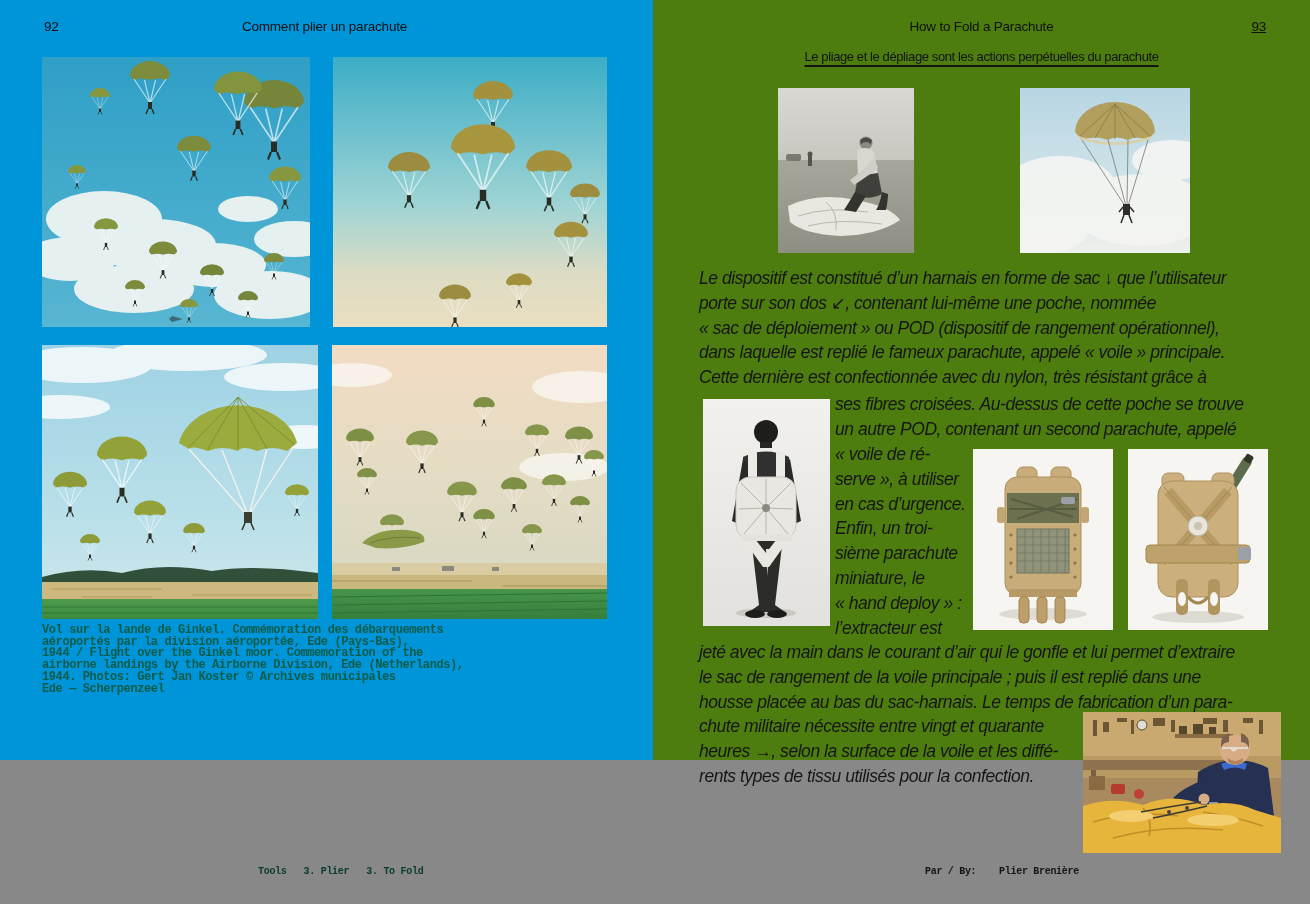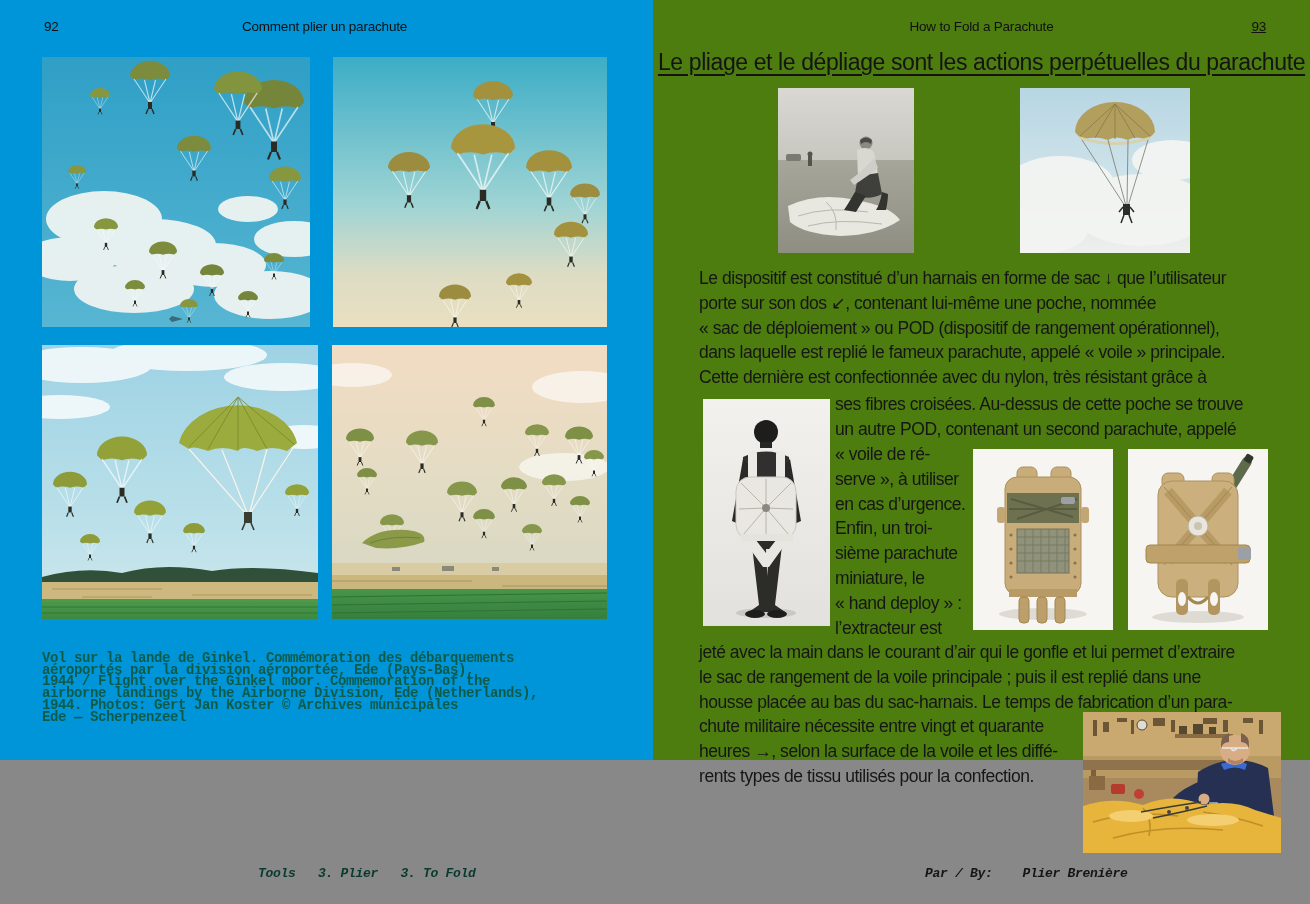--- a/index.html
+++ b/index.html
@@ -8,27 +8,27 @@
   .page{position:absolute;top:0;height:760px;}
   .page-left{left:0;width:653px;background:#0095d8;}
   .page-right{left:653px;width:657px;background:#4d7c0f;}
   .abs{position:absolute;}
   .pre{white-space:pre;}
   .hdr{font-size:13.5px;letter-spacing:-0.2px;color:#101010;}
   .hdr-center-l{left:42px;width:565px;top:19px;text-align:center;}
   .hdr-num-l{left:44px;top:19px;}
   .hdr-center-r{left:0;width:657px;top:19px;text-align:center;}
   .hdr-num-r{right:44px;top:19px;text-decoration:underline;}
-  .doc-title{left:0;width:657px;top:49px;text-align:center;font-size:23px;letter-spacing:-0.4px;
+  .doc-title{left:0;width:657px;top:49px;text-align:center;font-size:13px;letter-spacing:-0.4px;
              text-decoration:underline;text-underline-offset:4px;text-decoration-thickness:1.5px;}
-  .body-txt{font-size:17.5px;line-height:24.8px;letter-spacing:-0.45px;color:#161616;}
+  .body-txt{font-size:17.5px;line-height:24.8px;letter-spacing:-0.45px;color:#161616;font-style:italic;}
   .caption{left:42px;top:625px;font-family:"Liberation Mono","DejaVu Sans Mono",monospace;
-           font-weight:bold;font-size:14px;line-height:11.7px;letter-spacing:-0.4px;color:#0d5c49;margin-top:28px;}
+           font-weight:bold;font-size:12px;line-height:11.7px;letter-spacing:-0.4px;color:#0d5c49;}
   .foot{font-family:"Liberation Mono","DejaVu Sans Mono",monospace;font-weight:bold;
-        font-size:13px;letter-spacing:-0.3px;font-style:italic;}
+        font-size:10px;letter-spacing:-0.3px;}
   .foot-l{left:258px;top:866px;color:#0a3a2e;}
   .foot-r{left:272px;top:866px;color:#151515;}
   figure.ph{margin:0;padding:0;position:absolute;overflow:hidden;}
   figure.ph svg{display:block;}
   
   .ph-tl{left:42px;top:57px;width:268px;height:270px;}
   .ph-tr{left:333px;top:57px;width:274px;height:270px;}
   .ph-bl{left:42px;top:345px;width:276px;height:274px;}
   .ph-br{left:332px;top:345px;width:275px;height:274px;}
   

